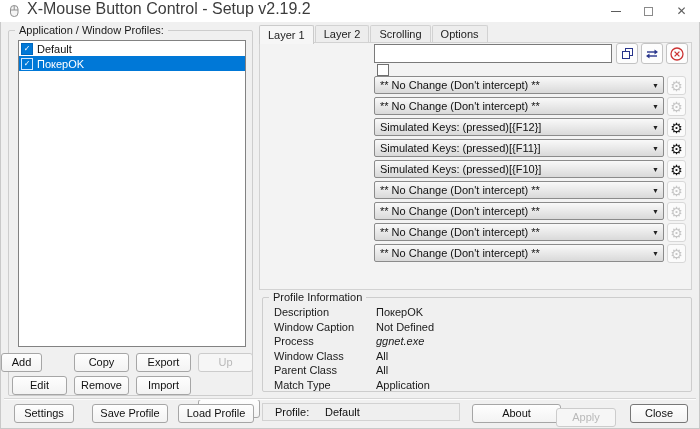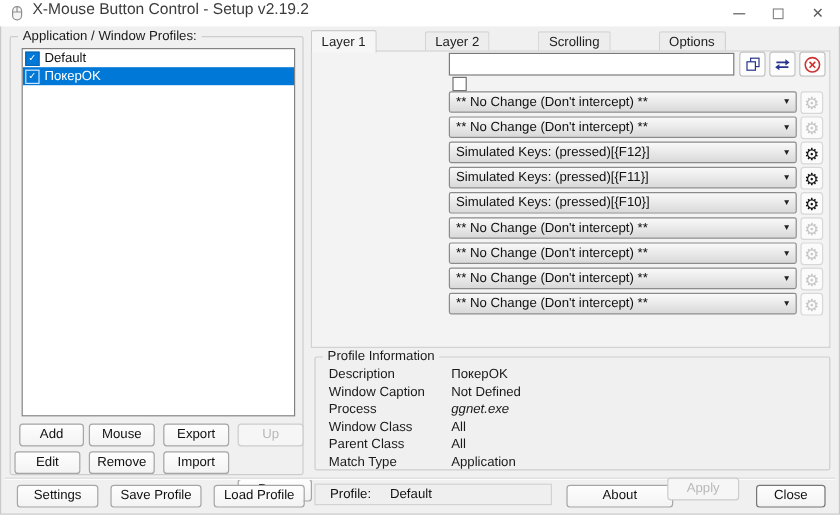--- a/index.html
+++ b/index.html
@@ -4,21 +4,21 @@
 <style>
   html,body{margin:0;padding:0;background:#e8e8e8;}
   .win{
     position:relative;width:700px;height:429px;background:#f0f0f0;overflow:hidden;
     font-family:"Liberation Sans","DejaVu Sans",sans-serif;font-size:11px;color:#111;
     box-shadow:0 0 0 1px #c9c9c9 inset;
   }
   
   .titlebar{position:absolute;left:0;top:0;width:700px;height:22px;background:#ffffff;}
   .app-icon{position:absolute;left:7px;top:4px;width:14px;height:14px;}
-  .title-text{position:absolute;left:27px;top:0;font-size:13px;color:#3c3c3c;white-space:nowrap;}
+  .title-text{position:absolute;left:27px;top:0;font-size:16px;color:#3c3c3c;white-space:nowrap;}
   .win-controls{position:absolute;right:2px;top:0;height:22px;display:flex;}
   .wc{width:33px;height:22px;display:flex;align-items:center;justify-content:center;color:#5c5c5c;cursor:default;}
   .wc-min-glyph{display:block;width:10px;height:0;border-top:1px solid #5c5c5c;}
   .wc-max-glyph{display:block;width:9px;height:9px;border:1px solid #8a8a8a;box-sizing:border-box;}
   .wc-close-glyph{font-size:12px;line-height:12px;color:#5c5c5c;}
   
   .groupbox{position:absolute;border:1px solid #cdcdcd;border-radius:2px;box-sizing:border-box;}
   .group-label{position:absolute;top:-7px;left:6px;background:#f0f0f0;padding:0 4px;color:#1a1a1a;white-space:nowrap;}
   .profiles-group{left:8px;top:30px;width:245px;height:366px;}
   .info-group{left:262px;top:297px;width:430px;height:95px;}
@@ -29,21 +29,21 @@
   .mini-check{width:10px;height:10px;margin-right:4px;flex:0 0 auto;background:#0078d7;border:1px solid #0067bd;
     color:#fff;font-size:8px;line-height:10px;text-align:center;box-sizing:content-box;}
   .list-item.selected .mini-check{border-color:#cfe6ff;}
   
   .btn{position:absolute;height:19px;line-height:17px;text-align:center;box-sizing:border-box;
     border:1px solid #a6a6a6;border-radius:3px;background:linear-gradient(#fefefe,#f3f3f3);
     color:#111;white-space:nowrap;cursor:default;}
   .btn.disabled{color:#b9b9b9;border-color:#cccccc;background:#f6f6f6;}
   .btn.default-btn{border-color:#777777;}
   
-  .tabstrip{position:absolute;left:259px;top:25px;height:18px;display:flex;align-items:center;gap:39px;}
+  .tabstrip{position:absolute;left:259px;top:25px;height:18px;display:flex;align-items:flex-start;}
   .tab{height:16px;line-height:16px;padding:0 8px;border:1px solid #d2d2d2;border-bottom:none;
     background:#ededed;margin-right:1px;border-radius:2px 2px 0 0;color:#222;}
   .tab.active{height:18px;line-height:18px;background:#f6f6f6;position:relative;z-index:3;border-color:#cbcbcb;}
   .tabpage{position:absolute;left:259px;top:42px;width:433px;height:248px;background:#f3f3f3;
     border:1px solid #d2d2d2;box-sizing:border-box;z-index:1;}
   
   .form-label{position:absolute;white-space:nowrap;color:#1a1a1a;}
   .text-input{position:absolute;left:374px;top:44px;width:238px;height:19px;box-sizing:border-box;
     border:1px solid #7a7a7a;background:#fff;font:inherit;padding:0 4px;z-index:2;}
   .icon-btn{position:absolute;width:22px;height:21px;box-sizing:border-box;border:1px solid #c3c3c3;border-radius:3px;
@@ -102,22 +102,22 @@
       <div class="list-item">
         <span class="mini-check">✓</span>
         <span>Default</span>
       </div>
       <div class="list-item selected">
         <span class="mini-check">✓</span>
         <span>ПокерOK</span>
       </div>
     </div>
   <div id="profile-buttons">
-      <div class="btn" style="left: 16px; top: 353px; width: 54px;">Add</div>
-      <div class="btn" style="left: 74px; top: 353px; width: 55px;">Mouse</div>
+      <div class="btn" style="left: 1px; top: 353px; width: 41px;">Add</div>
+      <div class="btn" style="left: 74px; top: 353px; width: 55px;">Copy</div>
       <div class="btn" style="left: 136px; top: 353px; width: 55px;">Export</div>
       <div class="btn disabled" style="left: 198px; top: 353px; width: 55px;">Up</div>
       <div class="btn" style="left: 12px; top: 376px; width: 55px;">Edit</div>
       <div class="btn" style="left: 74px; top: 376px; width: 55px;">Remove</div>
       <div class="btn" style="left: 136px; top: 376px; width: 55px;">Import</div>
       <div class="btn" style="left: 198px; top: 383px; width: 62px; margin-top: 16px;">Down</div>
     </div>
 
   <div class="tabstrip" id="tabstrip">
       <span class="tab active">Layer 1</span>
@@ -241,24 +241,24 @@
         <span class="info-label" style="top: 52px; text-align: center;">Window Class</span>
         <span class="info-value" style="top: 52px;">All</span>
         <span class="info-label" style="top: 66px;">Parent Class</span>
         <span class="info-value" style="top: 66px;">All</span>
         <span class="info-label" style="top: 81px;">Match Type</span>
         <span class="info-value" style="top: 81px;">Application</span>
       </div>
   </div>
 
   <div class="hsep"></div>
-  <div class="btn" style="left:14px;top:404px;width:68px;">Settings</div>
+  <div class="btn" style="left:14px;top:404px;width:60px;">Settings</div>
   <div class="btn" style="left:92px;top:404px;width:76px;">Save Profile</div>
   <div class="btn" style="left:178px;top:404px;width:76px;">Load Profile</div>
   <div class="statusbox">
     <span class="s-label">Profile:</span>
     <span class="s-value">Default</span>
   </div>
   <div class="btn" style="left:472px;top:404px;width:89px;">About</div>
-  <div class="btn disabled" style="left:556px;top:398px;width:60px;">Apply</div>
+  <div class="btn disabled" style="left:556px;top:408px;width:60px;">Apply</div>
   <div class="btn default-btn" style="left:630px;top:404px;width:58px;">Close</div>
 
 </div>
 
 </body></html>

